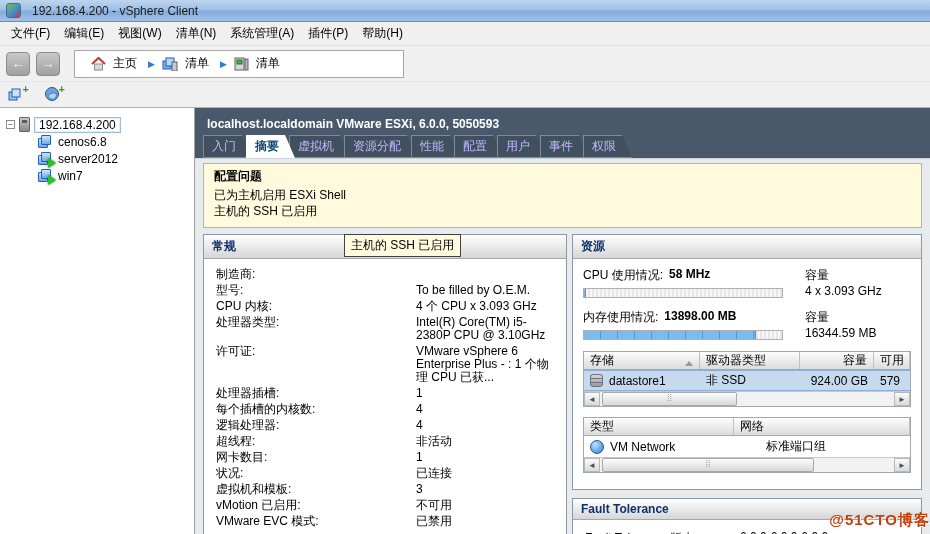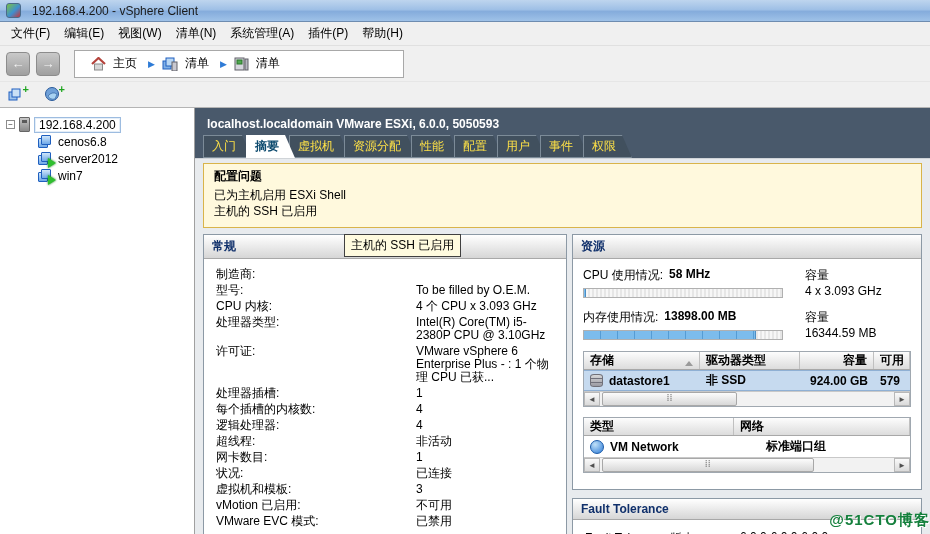--- a/index.html
+++ b/index.html
@@ -41,21 +41,21 @@
   .vm-ico { position:relative; width:16px; height:14px; flex:0 0 16px; }
   .vm-ico .w1,.vm-ico .w2 { position:absolute; width:10px; height:10px; border:1px solid #1F5FBF; background:linear-gradient(180deg,#CFE6FA,#6FA8E8); border-radius:1px; }
   .vm-ico .w1 { left:0; top:3px; }
   .vm-ico .w2 { left:3px; top:0; }
   .vm-ico .play { position:absolute; right:-2px; bottom:-2px; width:0; height:0; border-left:8px solid #2FBF2F; border-top:5px solid transparent; border-bottom:5px solid transparent; filter:drop-shadow(0 0 1px #0A7A0A); }
 
   
   .main-pane { flex:1; display:flex; flex-direction:column; min-width:0; background:#E8EBEE;border-radius:18px; }
   .main-header { background:#49596B; color:#FFFFFF; font-weight:bold; padding:9px 12px 5px 12px; font-size:12px; }
   .tab-bar { background:#49596B; display:flex; align-items:flex-end; padding:2px 0 0 8px; height:22px; }
-  .tab { position:relative; color:#fde047; padding:3px 16px 3px 9px; margin-right:-6px; background:#41505E; clip-path:polygon(0 0, calc(100% - 10px) 0, 100% 100%, 0 100%); box-shadow:inset 0 0 0 1px #7C8B98; font-size:12px; }
+  .tab { position:relative; color:#c4b5fd; padding:3px 16px 3px 9px; margin-right:-6px; background:#41505E; clip-path:polygon(0 0, calc(100% - 10px) 0, 100% 100%, 0 100%); box-shadow:inset 0 0 0 1px #7C8B98; font-size:12px; }
   .tab.active { background:#FFFFFF; color:#0c4a6e; font-weight:bold; z-index:2; box-shadow:none; }
 
   .content { flex:1; position:relative; padding:4px 8px 0 8px; overflow:hidden; background:#E8EBEE; border-top:1px solid #D0D4D8; }
 
   .warning { background:#FFF9DD; border:1px solid #D9B44A; padding:4px 10px 8px 10px; margin-bottom:6px; }
   .warning .w-title { font-weight:bold; margin-bottom:2px; }
   .warning .w-line { line-height:16px; }
 
   .cols { display:flex; gap:5px; align-items:stretch; height:306px; }
   .panel { background:#FFFFFF; border:1px solid #8C99A5; display:flex; flex-direction:column; }
@@ -71,21 +71,21 @@
   .res-panel { flex:1; min-width:0; }
   .res-body { padding:8px 10px 6px 10px; }
   .usage-grid { display:flex; margin-bottom:10px; }
   .usage-left { width:212px; flex:0 0 212px; }
   .usage-line { display:flex; gap:6px; margin-bottom:4px; white-space:nowrap; }
   .usage-line b { font-weight:bold; }
   .bar { width:200px; height:10px; border:1px solid #B0B0B0; background:repeating-linear-gradient(90deg,#E6E6E6 0 2px,#F7F7F7 2px 4px); position:relative; }
   .bar .fill { position:absolute; left:0; top:0; bottom:0; background:repeating-linear-gradient(90deg,#7CBCEC 0 16px,#559CD4 16px 17px); border-right:1px solid #4B8EC4; }
   .cap-col { padding-left:10px; line-height:16px; }
 
-  .mini-table { border:1px solid #A0A8B0; margin-bottom:10px;font-weight:bold; }
+  .mini-table { border:1px solid #A0A8B0; margin-bottom:10px; }
   .mt-head { display:flex; background:linear-gradient(180deg,#FDFDFD,#DCDCDC); border-bottom:1px solid #A8A8A8; height:18px; line-height:17px; }
   .mt-head .c { padding:0 6px; border-right:1px solid #C0C0C0; overflow:hidden; white-space:nowrap; }
   .mt-row { display:flex; align-items:center; height:21px; background:#C6DAEF; border-top:1px solid #8FB0D4; border-bottom:1px solid #8FB0D4; white-space:nowrap; }
   .mt-row .c { padding:0 6px; overflow:hidden; }
   .c-grow { flex:1; min-width:0; display:flex; align-items:center; gap:6px; }
   .c-type { width:100px; flex:0 0 100px; }
   .c-cap { width:74px; flex:0 0 74px; text-align:right; }
   .c-free { width:36px; flex:0 0 36px; }
   .c-nettype { width:150px; flex:0 0 150px; }
   .sort-tri { width:0; height:0; border-left:4px solid transparent; border-right:4px solid transparent; border-bottom:5px solid #9A9A9A; margin-left:auto; margin-top:6px; }
@@ -100,21 +100,21 @@
   .hs-track { flex:1; position:relative; }
   .hs-thumb { position:absolute; top:0; bottom:0; background:linear-gradient(180deg,#FCFCFC,#D8D8D8); border:1px solid #A8A8A8; border-radius:2px; }
   .hs-thumb::after { content:"⁞⁞"; position:absolute; left:50%; top:0; transform:translateX(-50%); font-size:9px; color:#909090; }
 
   .ft-panel { flex:1; min-width:0; margin-top:8px; display:flex; flex-direction:column; }
   .ft-body { padding:10px 12px; display:flex; }
   .ft-body .k { width:155px; flex:0 0 155px; }
 
   .right-col { flex:1; min-width:0; display:flex; flex-direction:column; }
 
-  .watermark { position:absolute; right:0px; bottom:4px; color:#15803d; font-size:15px; font-weight:bold; letter-spacing:1px; text-shadow:1px 1px 0 #FFFFFF; z-index:10; }
+  .watermark { position:absolute; right:0px; bottom:4px; color:#c2410c; font-size:15px; font-weight:bold; letter-spacing:1px; text-shadow:1px 1px 0 #FFFFFF; z-index:10; }
 
   svg { display:block; }
 </style>
 </head>
 <body>
 
 <div class="window">
 
   <div class="titlebar">
     <span class="app-icon"></span>

